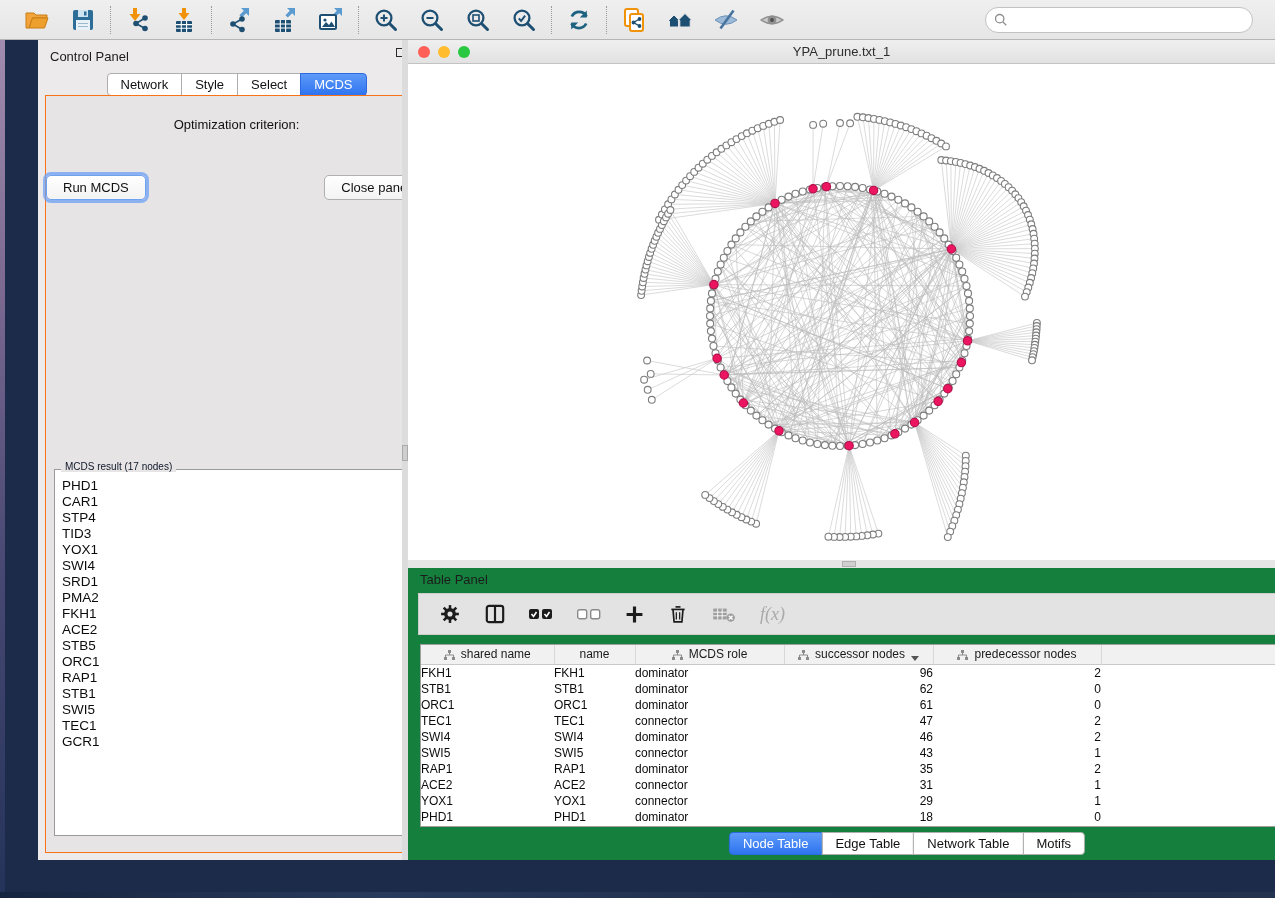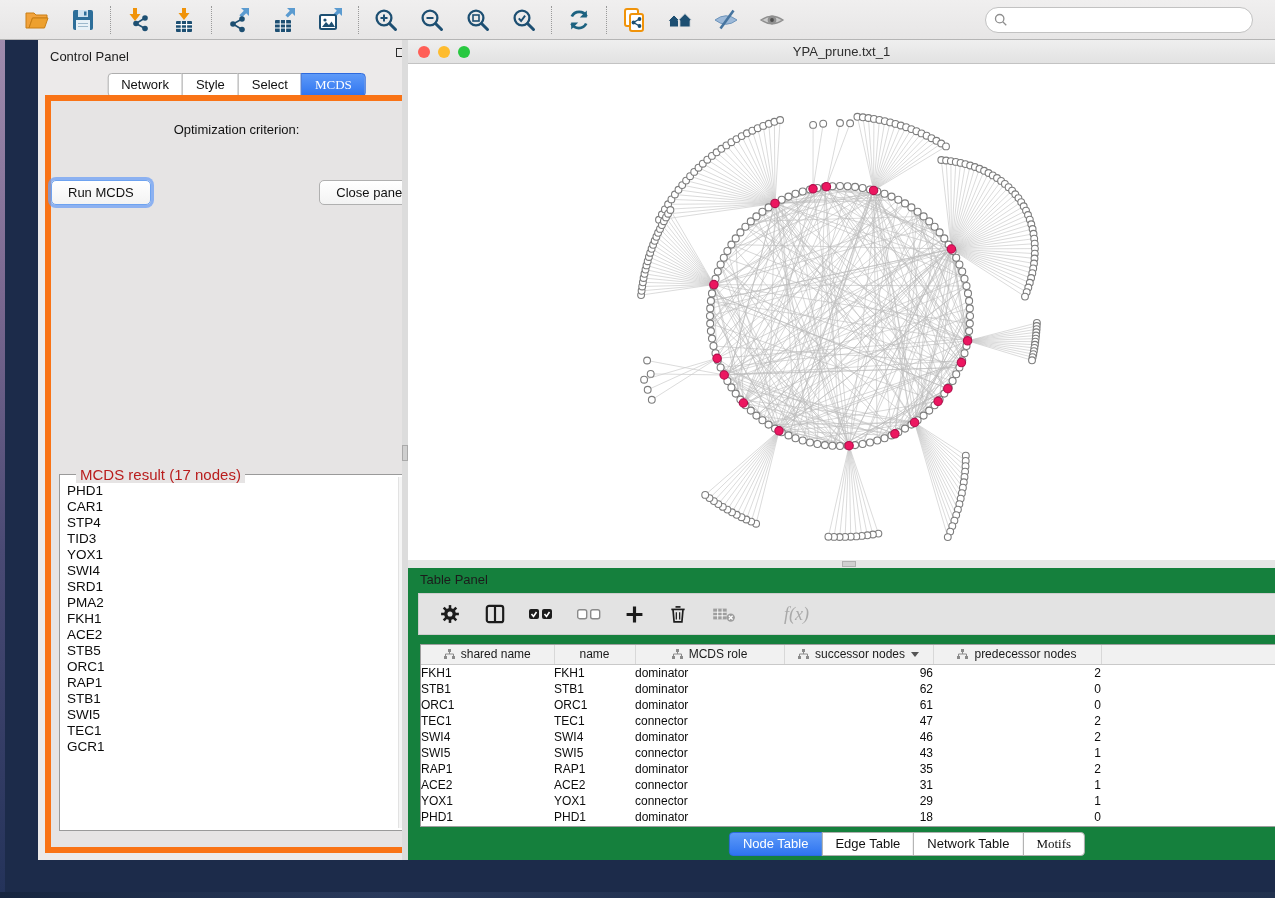--- a/index.html
+++ b/index.html
@@ -29,35 +29,35 @@
   
   .control-panel { position:absolute; left:5px; top:40px; width:397px; height:820px; background:#eceaea;margin-left:33px; }
   .cp-title { position:absolute; left:12px; top:9px; font-size:13px; color:#1c1c1c; }
   .win-icons { position:absolute; top:8px; display:flex; gap:10px; align-items:center; }
   .cp .win-icons { right:12px; }
   .float-ico { width:9px; height:9px; border:1.5px solid #2a2a2a; display:inline-block; }
   .close-ico { font-size:14px; font-weight:bold; color:#1a1a1a; line-height:9px; }
   .segtabs { display:flex; }
   .segtab { font-size:13px; padding:3px 13px; background:#fff; border:1px solid #aeaeae; margin-left:-1px; color:#111; cursor:default; }
   .segtab:first-child { border-radius:4px 0 0 4px; margin-left:0; }
-  .segtab:last-child { border-radius:0 4px 4px 0;font-family:Liberation Serif, serif; }
+  .segtab:last-child { border-radius:0 4px 4px 0; }
   .segtab.active { background:linear-gradient(#5e9af8,#2e74f0); border-color:#2d6ade; color:#fff; }
   .cp-tabs { position:absolute; top:33px; left:50%; transform:translateX(-50%); }
-  .cp-inner { position:absolute; left:7px; right:7px; top:55px; bottom:7px; background:#e6e4e4; border:6px solid #f97316; }
+  .cp-inner { position:absolute; left:7px; right:7px; top:55px; bottom:7px; background:#e6e4e4; border:1px solid #f97316; }
   .opt-label { position:absolute; top:21px; width:100%; text-align:center; font-size:13px; color:#111; }
   .dropdown { position:absolute; top:44px; left:36px; width:314px; height:25px; background:#fff; border:1px solid #b9b9b9; border-radius:5px; display:flex; align-items:center; }
   .dropdown .val { flex:1; font-size:13px; padding-left:10px; color:#111; white-space:nowrap; }
   .stepper { width:20px; height:21px; margin-right:2px; border-radius:4px; background:linear-gradient(#6aa2f9,#2d6ef0); display:flex; flex-direction:column; align-items:center; justify-content:center; gap:2px; }
   .arr-up { width:0; height:0; border-left:4px solid transparent; border-right:4px solid transparent; border-bottom:4px solid #fff; }
   .arr-dn { width:0; height:0; border-left:4px solid transparent; border-right:4px solid transparent; border-top:4px solid #fff; }
   .btnrow { position:absolute; top:79px; left:0; width:100%; display:flex; justify-content:space-between; gap:21px; }
   .pbtn { font-size:13px; padding:4px 16px; background:linear-gradient(#ffffff,#f3f3f3); border:1px solid #b0b0b0; border-radius:5px; color:#111; }
   .pbtn.focus { box-shadow:0 0 0 3px rgba(110,160,245,.75); border-color:#6ea3f0; }
   .fieldset { position:absolute; left:8px; right:8px; top:373px; bottom:16px; border:1px solid #9a9a9a; background:#fff; }
-  .legend { position:absolute; top:-9px; left:16px; background:#e6e4e4; padding:0 4px; font-size:15px; color:#b91c1c; }
+  .legend { position:absolute; top:-9px; left:6px; background:#e6e4e4; padding:0 4px; font-size:10px; color:#0f172a; }
   .mcds-list { position:absolute; inset:2px 16px 2px 2px; overflow:hidden; font-size:13.5px; line-height:16px; padding:6px 0 0 5px; color:#0c0c0c; }
   .mcds-list div { height:16px; }
   .list-scroll { position:absolute; top:2px; right:2px; bottom:2px; width:13px; background:#f5f5f5; border-left:1px solid #e2e2e2; }
 
   
   .vsplit { position:absolute; left:402px; top:40px; width:6px; bottom:38px; background:#dcdcdc; }
   .vsplit .grip { position:absolute; top:405px; left:0; width:6px; height:16px; background:#cfcfcf; border:1px solid #aaa; }
   .hsplit { position:absolute; left:408px; top:560px; width:867px; height:8px; background:#e6e6e6; }
   .hsplit .grip { position:absolute; left:50%; top:1px; width:14px; height:6px; background:#cfcfcf; border:1px solid #b0b0b0; }
 
@@ -67,25 +67,25 @@
   .tlight { position:absolute; top:6px; width:12px; height:12px; border-radius:50%; }
   .net-title { text-align:center; font-size:13px; color:#2e2e2e; line-height:24px; }
   .net-canvas { position:absolute; left:0; right:0; top:24px; bottom:0; background:#fff; }
 
   
   .table-panel { position:absolute; left:408px; top:568px; width:998px; height:292px; background:#15803d; }
   .tp-title { position:absolute; left:12px; top:4px; font-size:13px; color:#1c1c1c; }
   .tp .win-icons { right:12px; top:5px; }
   .tp-toolbar { position:absolute; left:10px; right:10px; top:25px; height:42px; background:#e3e3e3; border:1px solid #cdcdcd; display:flex; align-items:center; gap:24px; padding-left:20px; }
   .tp-toolbar .tico { display:flex; align-items:center; justify-content:center; background:none; border:none; }
-  .fx { font-family:"Liberation Serif",serif; font-style:italic; font-size:18px; color:#a9a9a9;margin-left:24px; }
+  .fx { font-family:"Liberation Serif",serif; font-style:italic; font-size:18px; color:#a9a9a9; }
   .tblwrap { position:absolute; left:12px; right:12px; top:76px; height:183px; background:#fff; border:1px solid #9e9e9e; }
   table.ntab { border-collapse:collapse; width:100%; table-layout:fixed; font-size:12px; }
   table.ntab th { height:19px; background:#f1f1f1; border-bottom:1px solid #c9c9c9; border-right:1px solid #d8d8d8; font-weight:normal; color:#1a1a1a; text-align:center; position:relative; }
-  table.ntab th .hcell { display:flex; align-items:center; justify-content:center; gap:6px; }
+  table.ntab th .hcell { display:flex; align-items:flex-end; justify-content:center; gap:6px; }
   table.ntab td { height:16px; line-height:16px; padding:0; color:#0c0c0c; overflow:hidden; white-space:nowrap; }
   td.tl { padding-left:9px; text-align:left; }
   td.num1 { padding-right:14px; text-align:right; }
   td.num2 { padding-right:12px; text-align:right; }
   .tbl-scroll { position:absolute; top:19px; right:0; bottom:0; width:13px; background:#fafafa; border-left:1px solid #e4e4e4; }
   .tbl-thumb { position:absolute; top:4px; left:2px; width:9px; height:72px; border-radius:5px; background:#c2c2c2; }
   .chev { width:0; height:0; border-left:4px solid transparent; border-right:4px solid transparent; border-top:5px solid #555; display:inline-block; }
   .tp-tabs { position:absolute; top:264px; left:50%; transform:translateX(-50%); }
 
   

